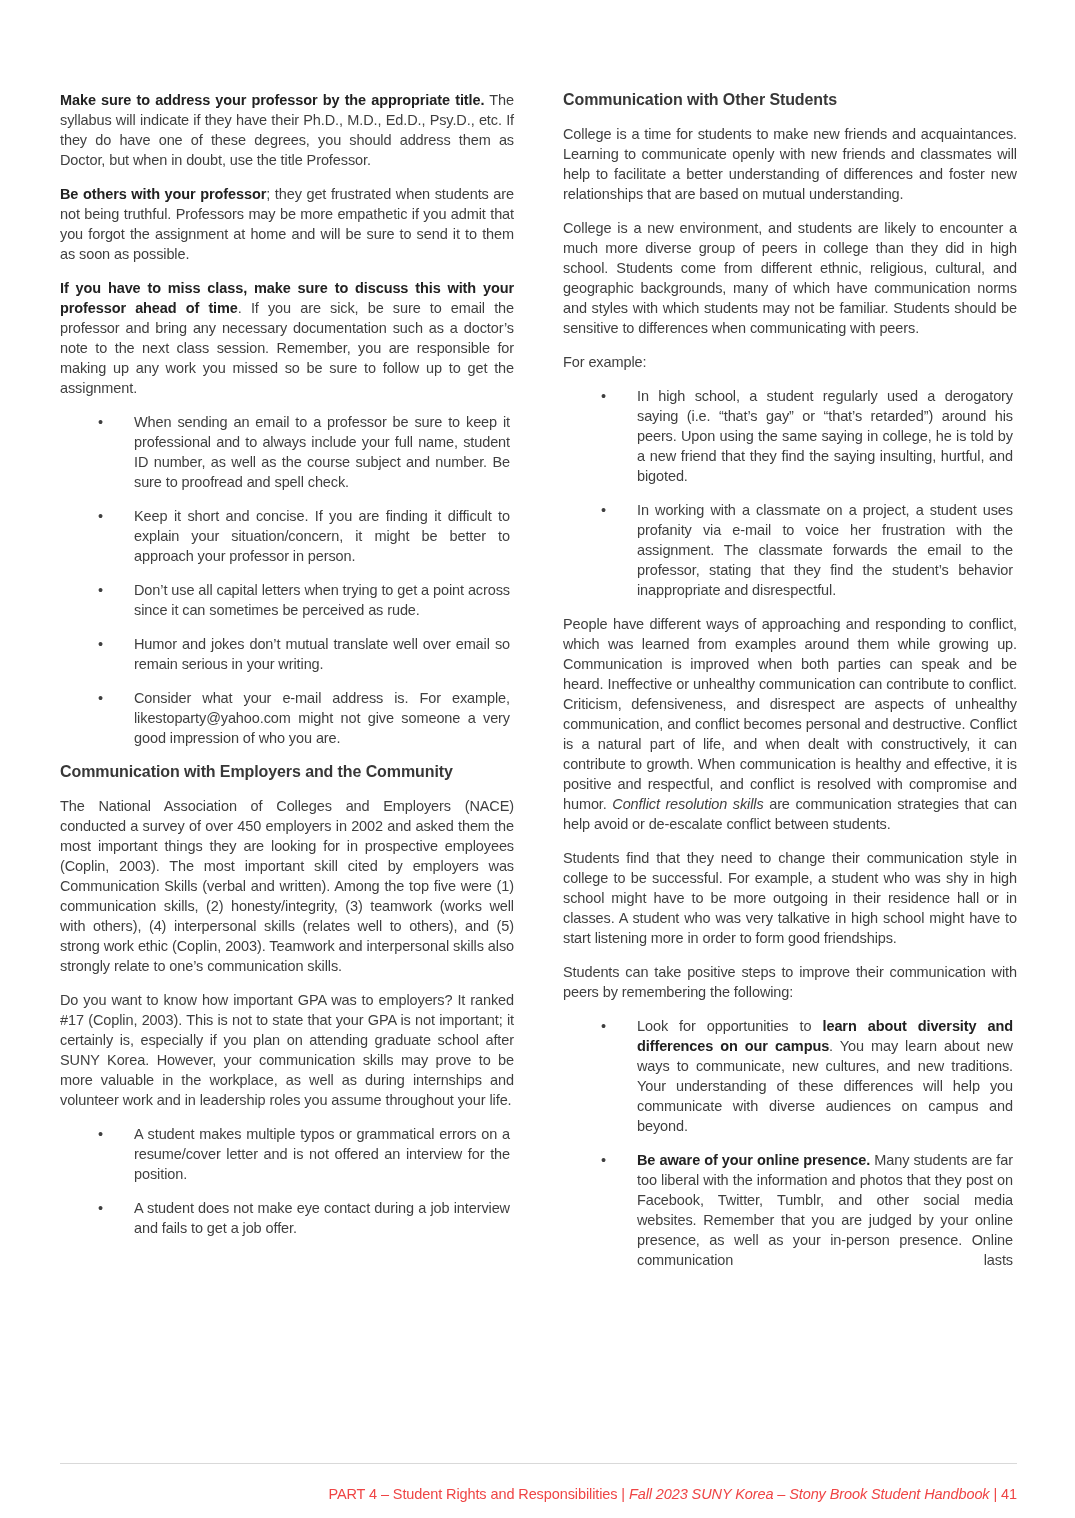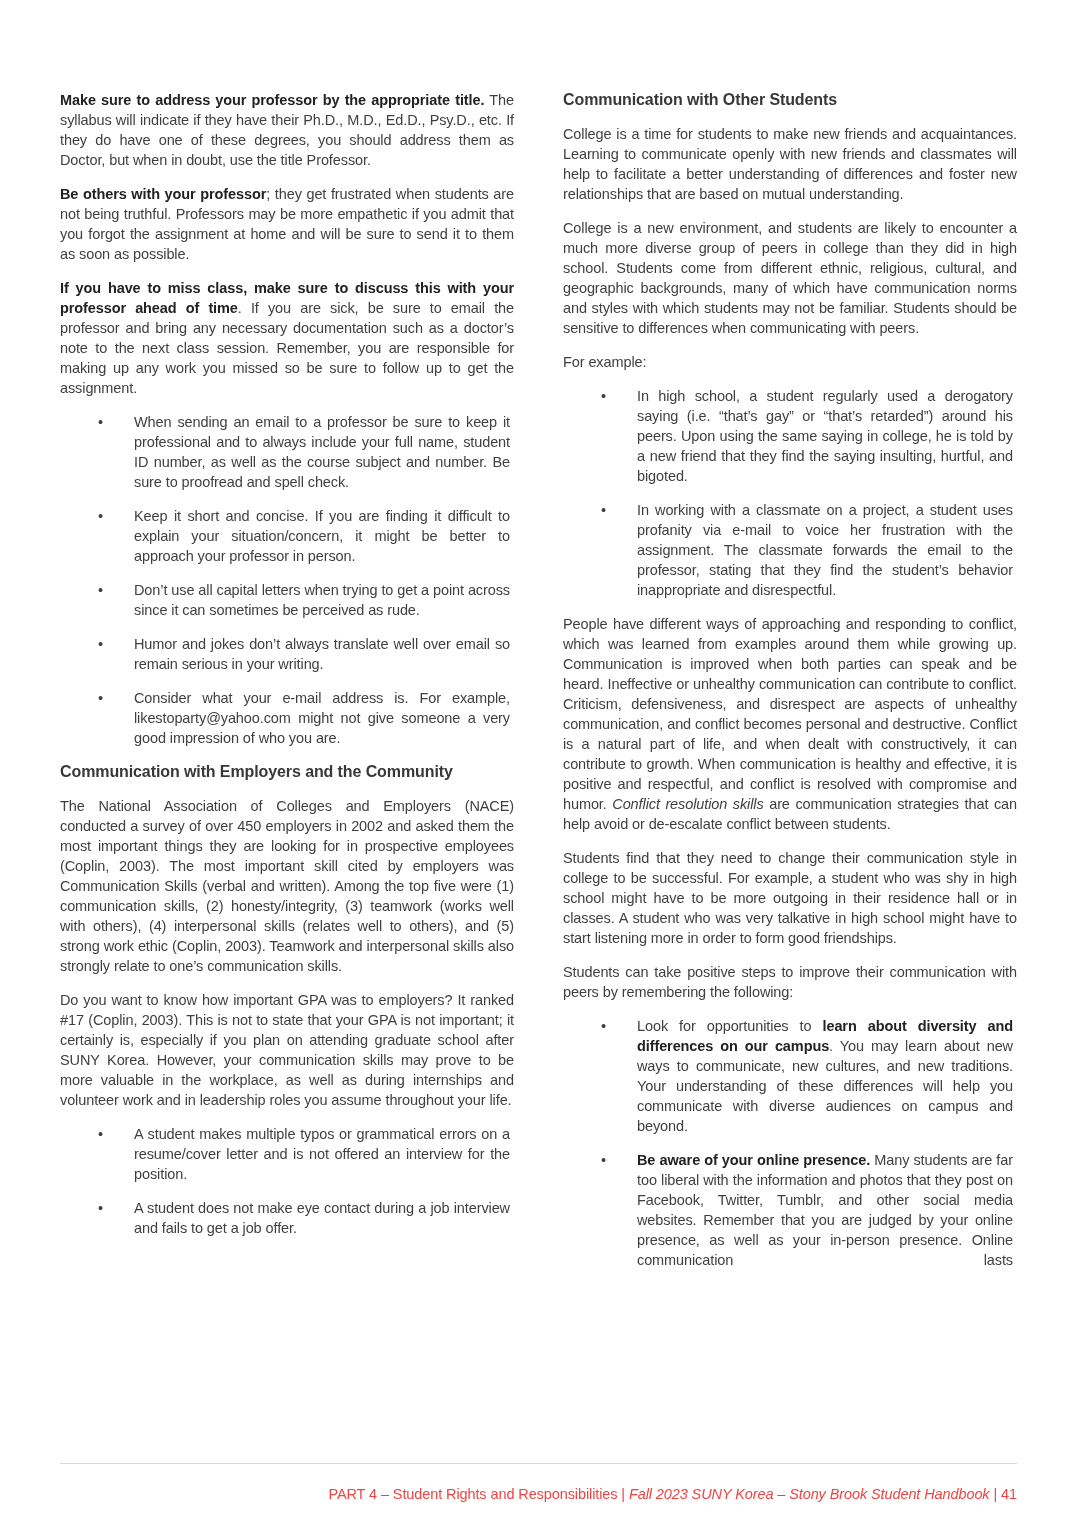--- a/index.html
+++ b/index.html
@@ -81,21 +81,21 @@
 <div class="page">
   <div class="content">
     <div class="col" id="col-left">
         <p><span class="bold">Make sure to address your professor by the appropriate title.</span><span> The syllabus will indicate if they have their Ph.D., M.D., Ed.D., Psy.D., etc. If they do have one of these degrees, you should address them as Doctor, but when in doubt, use the title Professor.</span></p>
         <p><span class="bold">Be others with your professor</span><span>; they get frustrated when students are not being truthful. Professors may be more empathetic if you admit that you forgot the assignment at home and will be sure to send it to them as soon as possible.</span></p>
         <p><span class="bold">If you have to miss class, make sure to discuss this with your professor ahead of time</span><span>. If you are sick, be sure to email the professor and bring any necessary documentation such as a doctor’s note to the next class session. Remember, you are responsible for making up any work you missed so be sure to follow up to get the assignment.</span></p>
         <ul>
           <li><span>When sending an email to a professor be sure to keep it professional and to always include your full name, student ID number, as well as the course subject and number. Be sure to proofread and spell check.</span></li>
           <li><span>Keep it short and concise. If you are finding it difficult to explain your situation/concern, it might be better to approach your professor in person.</span></li>
           <li><span>Don’t use all capital letters when trying to get a point across since it can sometimes be perceived as rude.</span></li>
-          <li><span>Humor and jokes don’t always translate well over email so remain serious in your writing.</span></li>
+          <li><span>Humor and jokes don’t mutual translate well over email so remain serious in your writing.</span></li>
           <li><span>Consider what your e-mail address is. For example, likestoparty@yahoo.com might not give someone a very good impression of who you are.</span></li>
         </ul>
         <h3>Communication with Employers and the Community</h3>
         <p><span>The National Association of Colleges and Employers (NACE) conducted a survey of over 450 employers in 2002 and asked them the most important things they are looking for in prospective employees (Coplin, 2003). The most important skill cited by employers was Communication Skills (verbal and written). Among the top five were (1) communication skills, (2) honesty/integrity, (3) teamwork (works well with others), (4) interpersonal skills (relates well to others), and (5) strong work ethic (Coplin, 2003). Teamwork and interpersonal skills also strongly relate to one’s communication skills.</span></p>
         <p><span>Do you want to know how important GPA was to employers? It ranked #17 (Coplin, 2003). This is not to state that your GPA is not important; it certainly is, especially if you plan on attending graduate school after SUNY Korea. However, your communication skills may prove to be more valuable in the workplace, as well as during internships and volunteer work and in leadership roles you assume throughout your life.</span></p>
         <ul>
           <li><span>A student makes multiple typos or grammatical errors on a resume/cover letter and is not offered an interview for the position.</span></li>
           <li><span>A student does not make eye contact during a job interview and fails to get a job offer.</span></li>
         </ul>
       </div>

